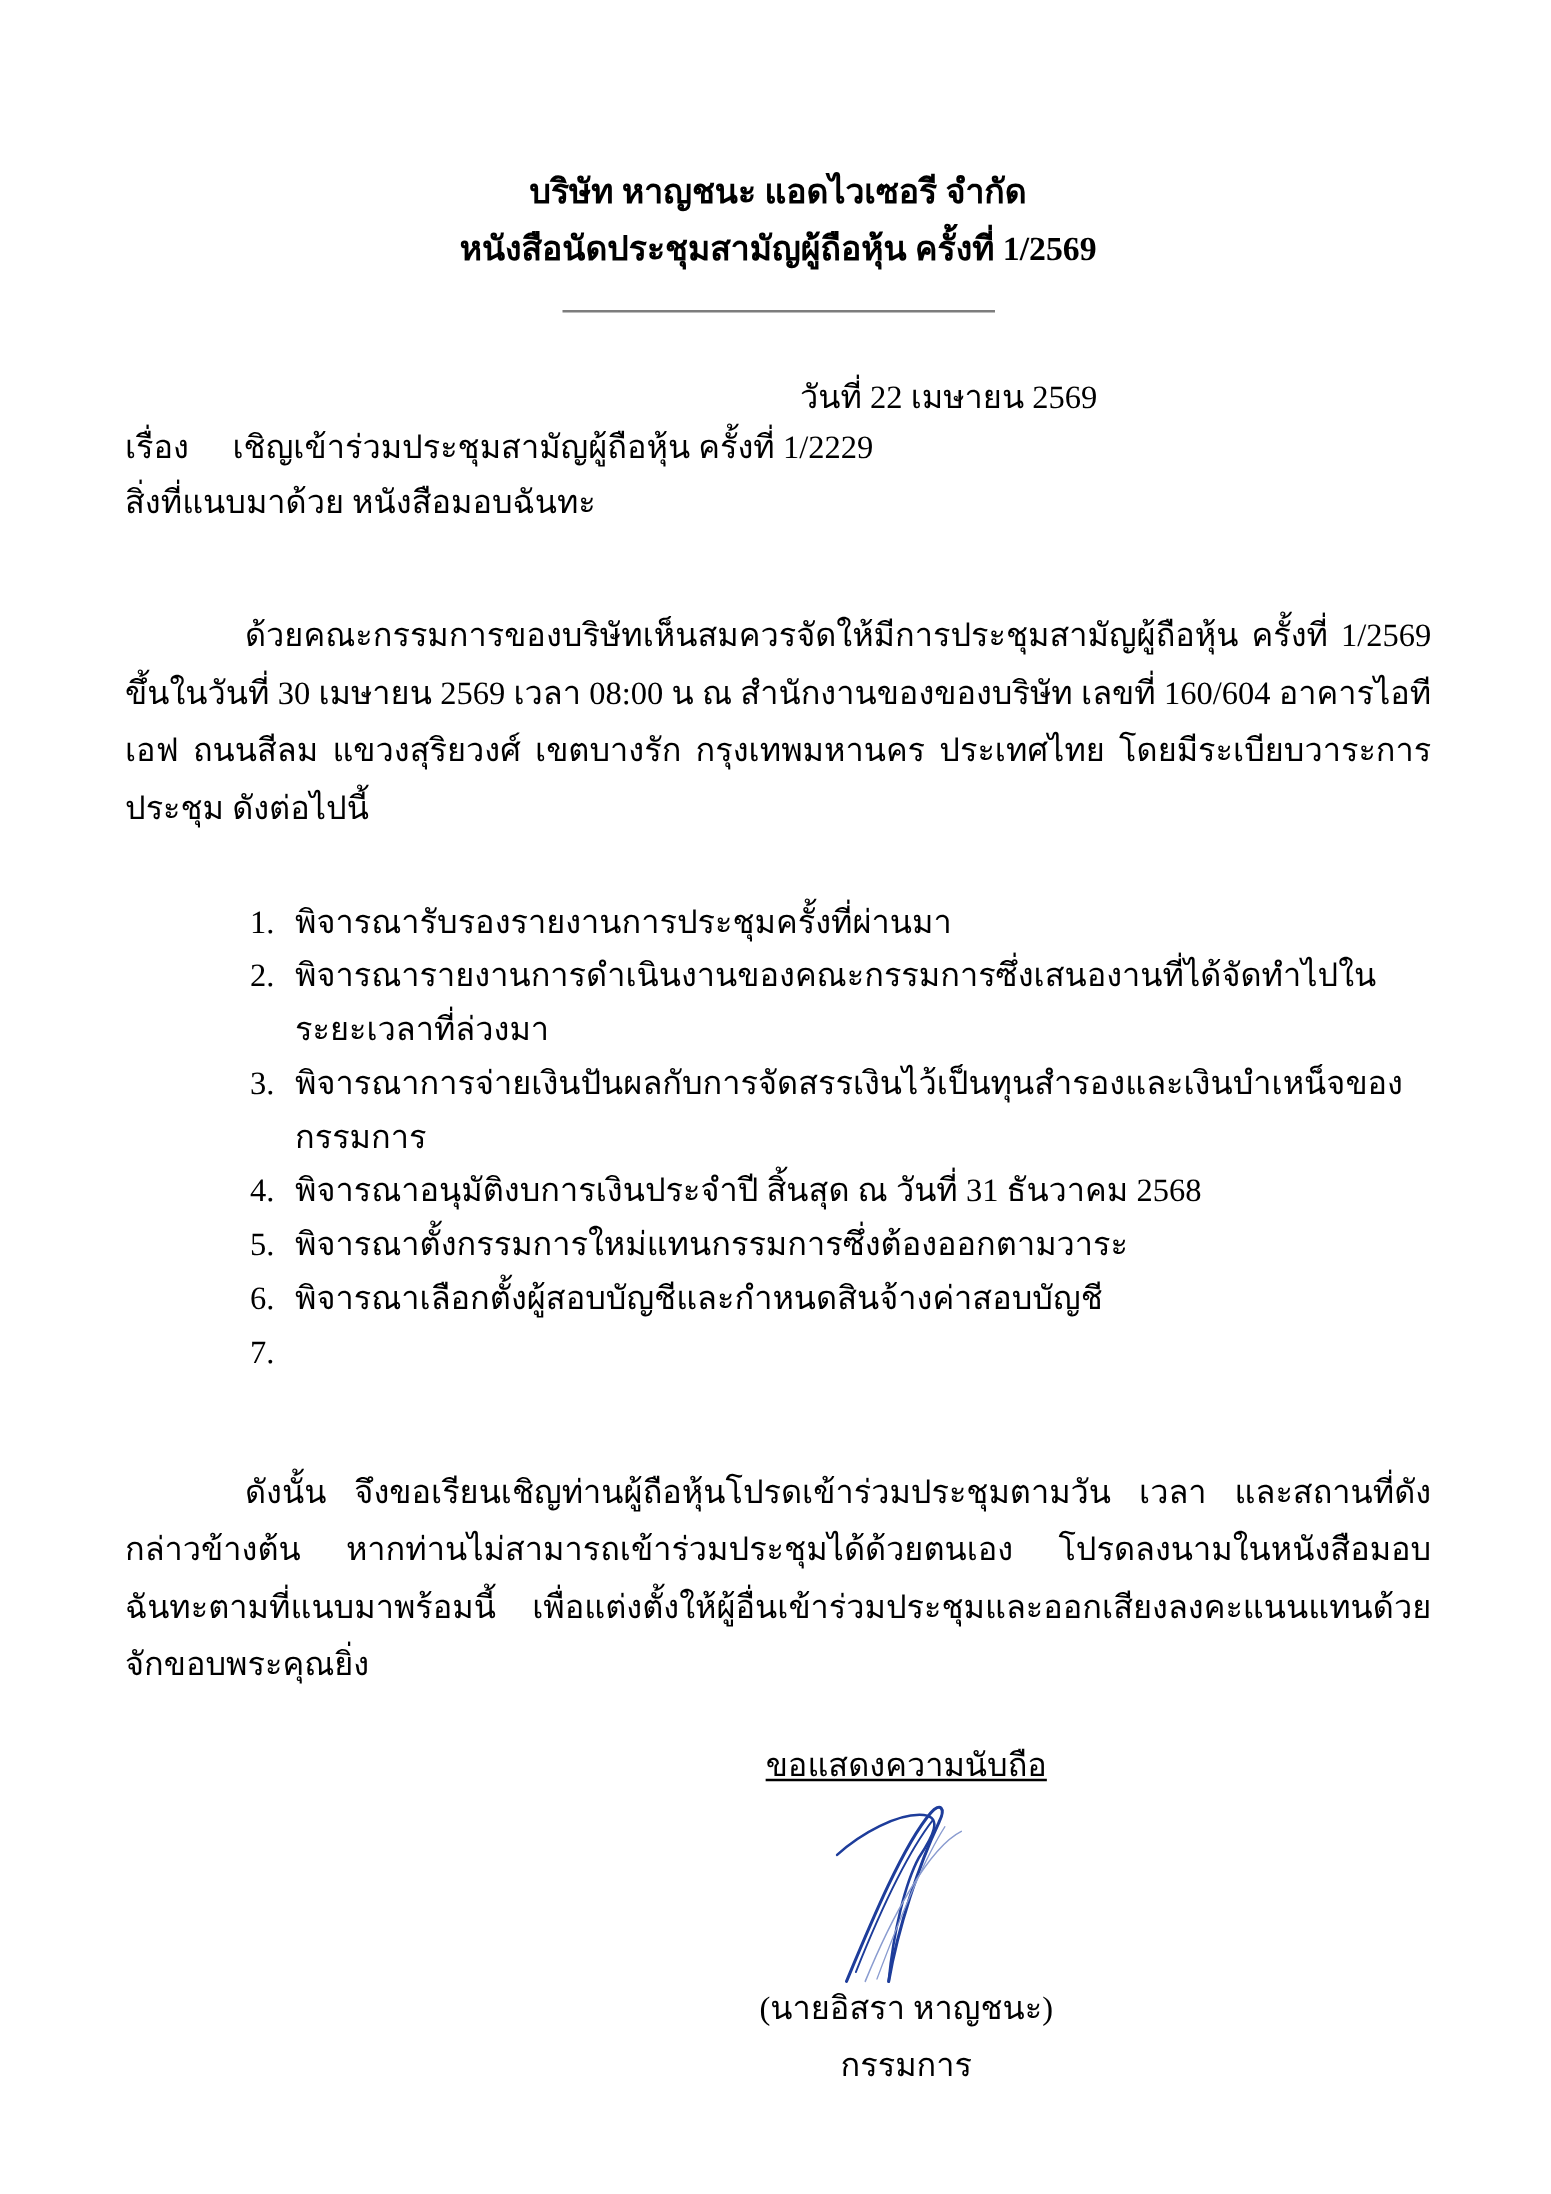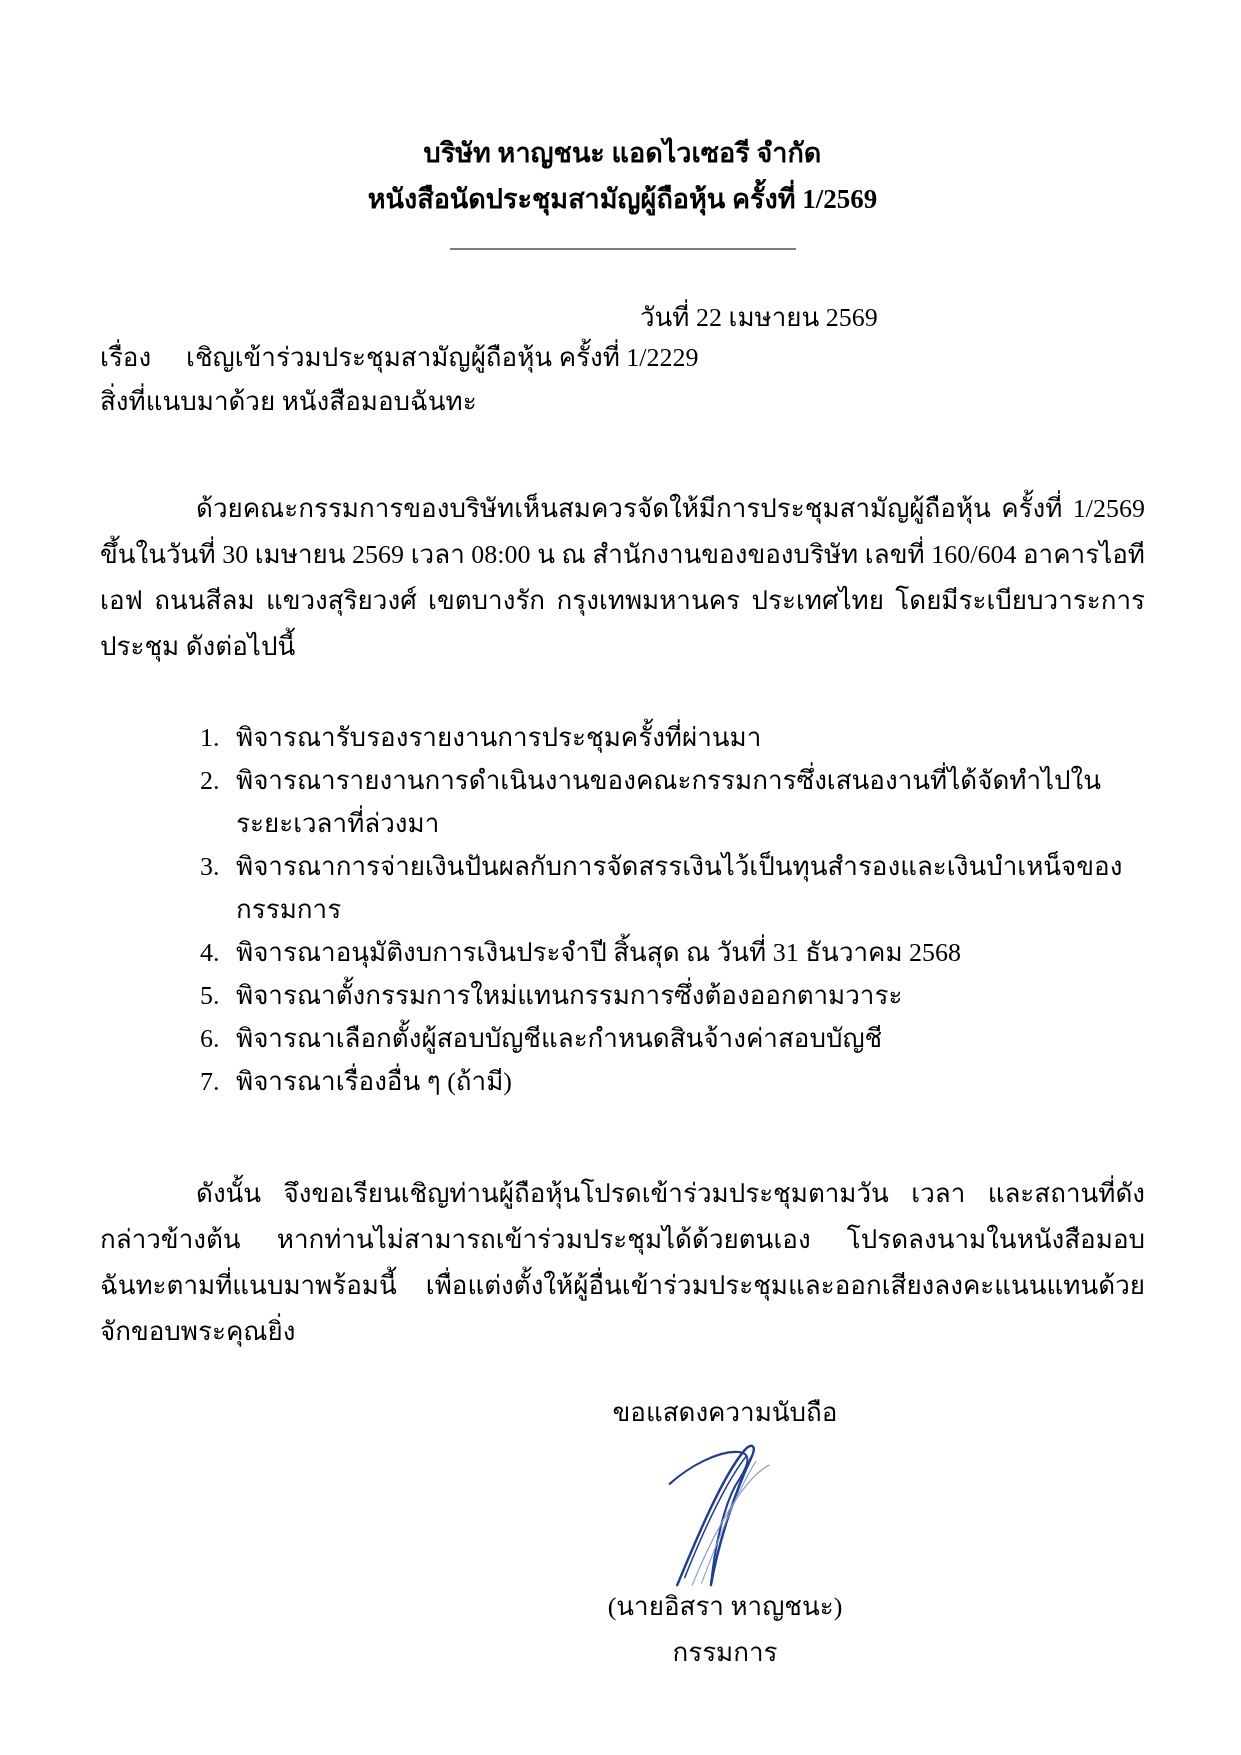--- a/index.html
+++ b/index.html
@@ -56,21 +56,21 @@
   .agenda li { display: flex; line-height: 43px; }
   .agenda .num { width: 36px; flex: none; }
   .closing { margin-top: 68px; }
   .sign-block {
     width: 430px;
     margin-left: 410px;
     margin-top: 40px;
     text-align: center;
     font-size: 26px;
   }
-  .salutation { line-height: 36px; }
+  .salutation { line-height: 36px; text-decoration: underline; }
   .signature-wrap { margin-top: 6px; height: 152px; }
   .signature-wrap svg { display: inline-block; }
   .signer-name { line-height: 36px; margin-top: 0; }
   .signer-title { line-height: 36px; margin-top: 10px; }
 </style>
 </head>
 <body>
 
 <div class="page">
 
@@ -112,21 +112,20 @@
     <li>
       <span class="num">5.</span>
       <span>พิจารณาตั้งกรรมการใหม่แทนกรรมการซึ่งต้องออกตามวาระ</span>
     </li>
     <li>
       <span class="num">6.</span>
       <span>พิจารณาเลือกตั้งผู้สอบบัญชีและกำหนดสินจ้างค่าสอบบัญชี</span>
     </li>
     <li>
       <span class="num">7.</span>
-      <span>พิจารณาเรื่องอื่น ๆ (ถ้ามี)</span>
     </li>
   </ol>
 
   <p class="body-par closing">ดังนั้น จึงขอเรียนเชิญท่านผู้ถือหุ้นโปรดเข้าร่วมประชุมตามวัน เวลา และสถานที่ดังกล่าวข้างต้น หากท่านไม่สามารถเข้าร่วมประชุมได้ด้วยตนเอง โปรดลงนามในหนังสือมอบฉันทะตามที่แนบมาพร้อมนี้ เพื่อแต่งตั้งให้ผู้อื่นเข้าร่วมประชุมและออกเสียงลงคะแนนแทนด้วย จักขอบพระคุณยิ่ง</p>
 
   <div class="sign-block">
     <div class="salutation">ขอแสดงความนับถือ</div>
     <div class="signature-wrap">
       <svg width="122" height="150" viewBox="0 0 130 160" xmlns="http://www.w3.org/2000/svg">
         <g fill="none" stroke-linecap="round" stroke="#1e3d9b">

